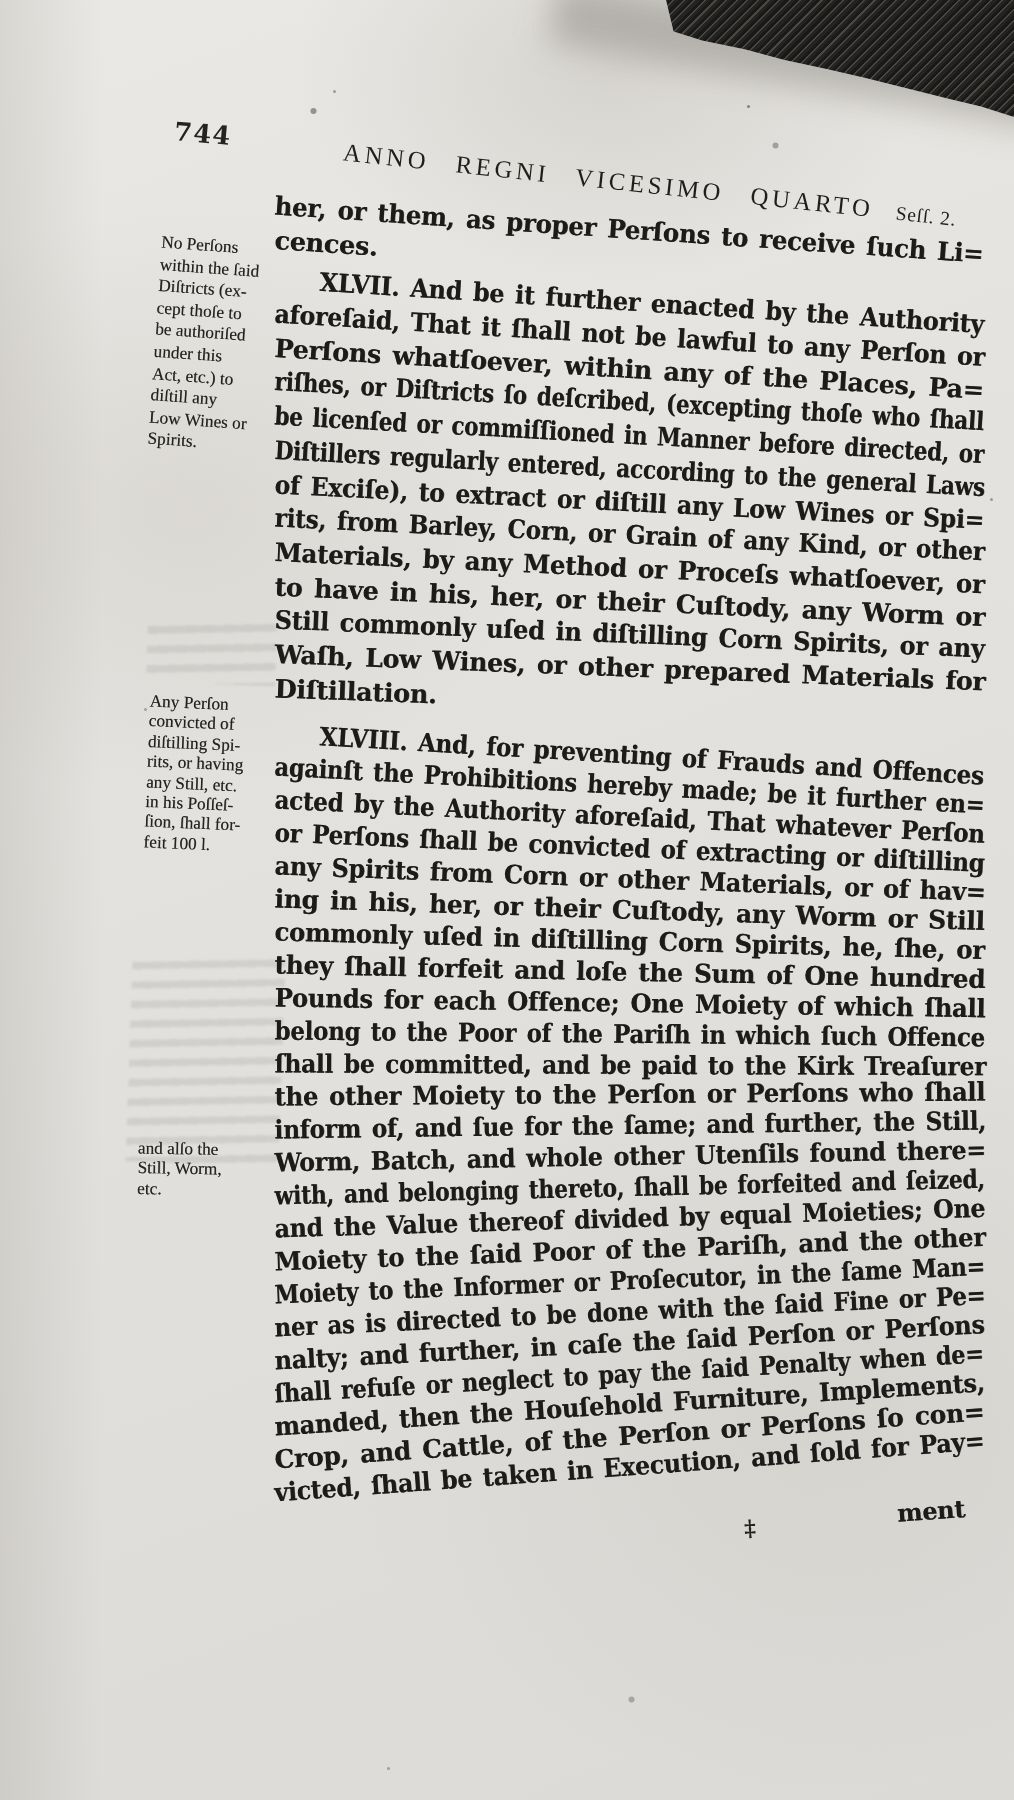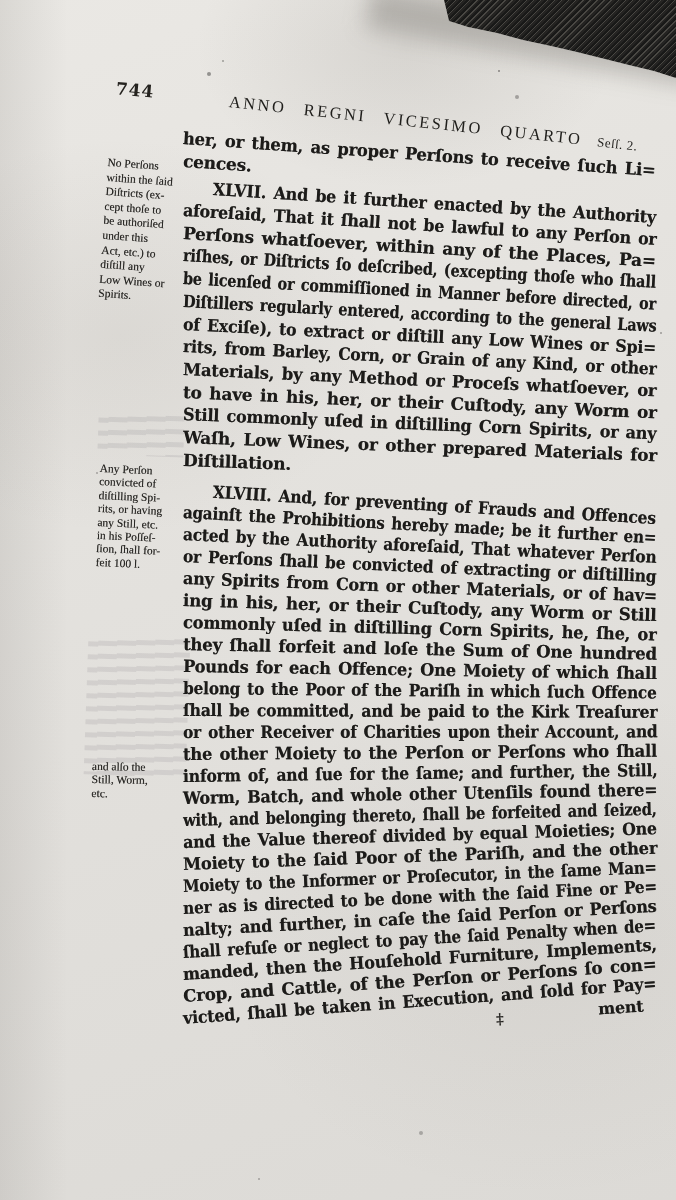--- a/index.html
+++ b/index.html
@@ -147,21 +147,20 @@
         <div class="bl-line" style="transform: rotate(3.08deg);"><span class="ln" style="transform: scaleX(0.886);">againſt the Prohibitions hereby made; be it further en=</span></div>
         <div class="bl-line" style="transform: rotate(2.77deg);"><span class="ln" style="transform: scaleX(0.9029);">acted by the Authority aforeſaid, That whatever Perſon</span></div>
         <div class="bl-line" style="transform: rotate(2.45deg);"><span class="ln" style="transform: scaleX(0.9063);">or Perſons ſhall be convicted of extracting or diſtilling</span></div>
         <div class="bl-line" style="transform: rotate(2.13deg);"><span class="ln" style="transform: scaleX(0.9405);">any Spirits from Corn or other Materials, or of hav=</span></div>
         <div class="bl-line" style="transform: rotate(1.82deg);"><span class="ln" style="transform: scaleX(0.9793);">ing in his, her, or their Cuſtody, any Worm or Still</span></div>
         <div class="bl-line" style="transform: rotate(1.5deg);"><span class="ln" style="transform: scaleX(0.9537);">commonly uſed in diſtilling Corn Spirits, he, ſhe, or</span></div>
         <div class="bl-line" style="transform: rotate(1.18deg);"><span class="ln" style="transform: scaleX(0.9713);">they ſhall forfeit and loſe the Sum of One hundred</span></div>
         <div class="bl-line" style="transform: rotate(0.87deg);"><span class="ln" style="transform: scaleX(0.9537);">Pounds for each Offence; One Moiety of which ſhall</span></div>
         <div class="bl-line" style="transform: rotate(0.55deg);"><span class="ln" style="transform: scaleX(0.8994);">belong to the Poor of the Pariſh in which ſuch Offence</span></div>
         <div class="bl-line" style="transform: rotate(0.23deg);"><span class="ln" style="transform: scaleX(0.9168);">ſhall be committed, and be paid to the Kirk Treaſurer</span></div>
-        <div class="bl-line" style="transform: rotate(-0.08deg);"><span class="ln" style="transform: scaleX(0.9029);">or other Receiver of Charities upon their Account, and</span></div>
         <div class="bl-line" style="transform: rotate(-0.4deg);"><span class="ln" style="transform: scaleX(0.9537);">the other Moiety to the Perſon or Perſons who ſhall</span></div>
         <div class="bl-line" style="transform: rotate(-0.72deg);"><span class="ln" style="transform: scaleX(0.9133);">inform of, and ſue for the ſame; and further, the Still,</span></div>
         <div class="bl-line" style="transform: rotate(-1.03deg);"><span class="ln" style="transform: scaleX(0.9349);">Worm, Batch, and whole other Utenſils found there=</span></div>
         <div class="bl-line" style="transform: rotate(-1.35deg);"><span class="ln" style="transform: scaleX(0.8571);">with, and belonging thereto, ſhall be forfeited and ſeized,</span></div>
         <div class="bl-line" style="transform: rotate(-1.67deg);"><span class="ln" style="transform: scaleX(0.9276);">and the Value thereof divided by equal Moieties; One</span></div>
         <div class="bl-line" style="transform: rotate(-1.98deg);"><span class="ln" style="transform: scaleX(0.9556);">Moiety to the ſaid Poor of the Pariſh, and the other</span></div>
         <div class="bl-line" style="transform: rotate(-2.3deg);"><span class="ln" style="transform: scaleX(0.8745);">Moiety to the Informer or Proſecutor, in the ſame Man=</span></div>
         <div class="bl-line" style="transform: rotate(-2.62deg);"><span class="ln" style="transform: scaleX(0.8977);">ner as is directed to be done with the ſaid Fine or Pe=</span></div>
         <div class="bl-line" style="transform: rotate(-2.93deg);"><span class="ln" style="transform: scaleX(0.9386);">nalty; and further, in caſe the ſaid Perſon or Perſons</span></div>
         <div class="bl-line" style="transform: rotate(-3.25deg);"><span class="ln" style="transform: scaleX(0.881);">ſhall refuſe or neglect to pay the ſaid Penalty when de=</span></div>

